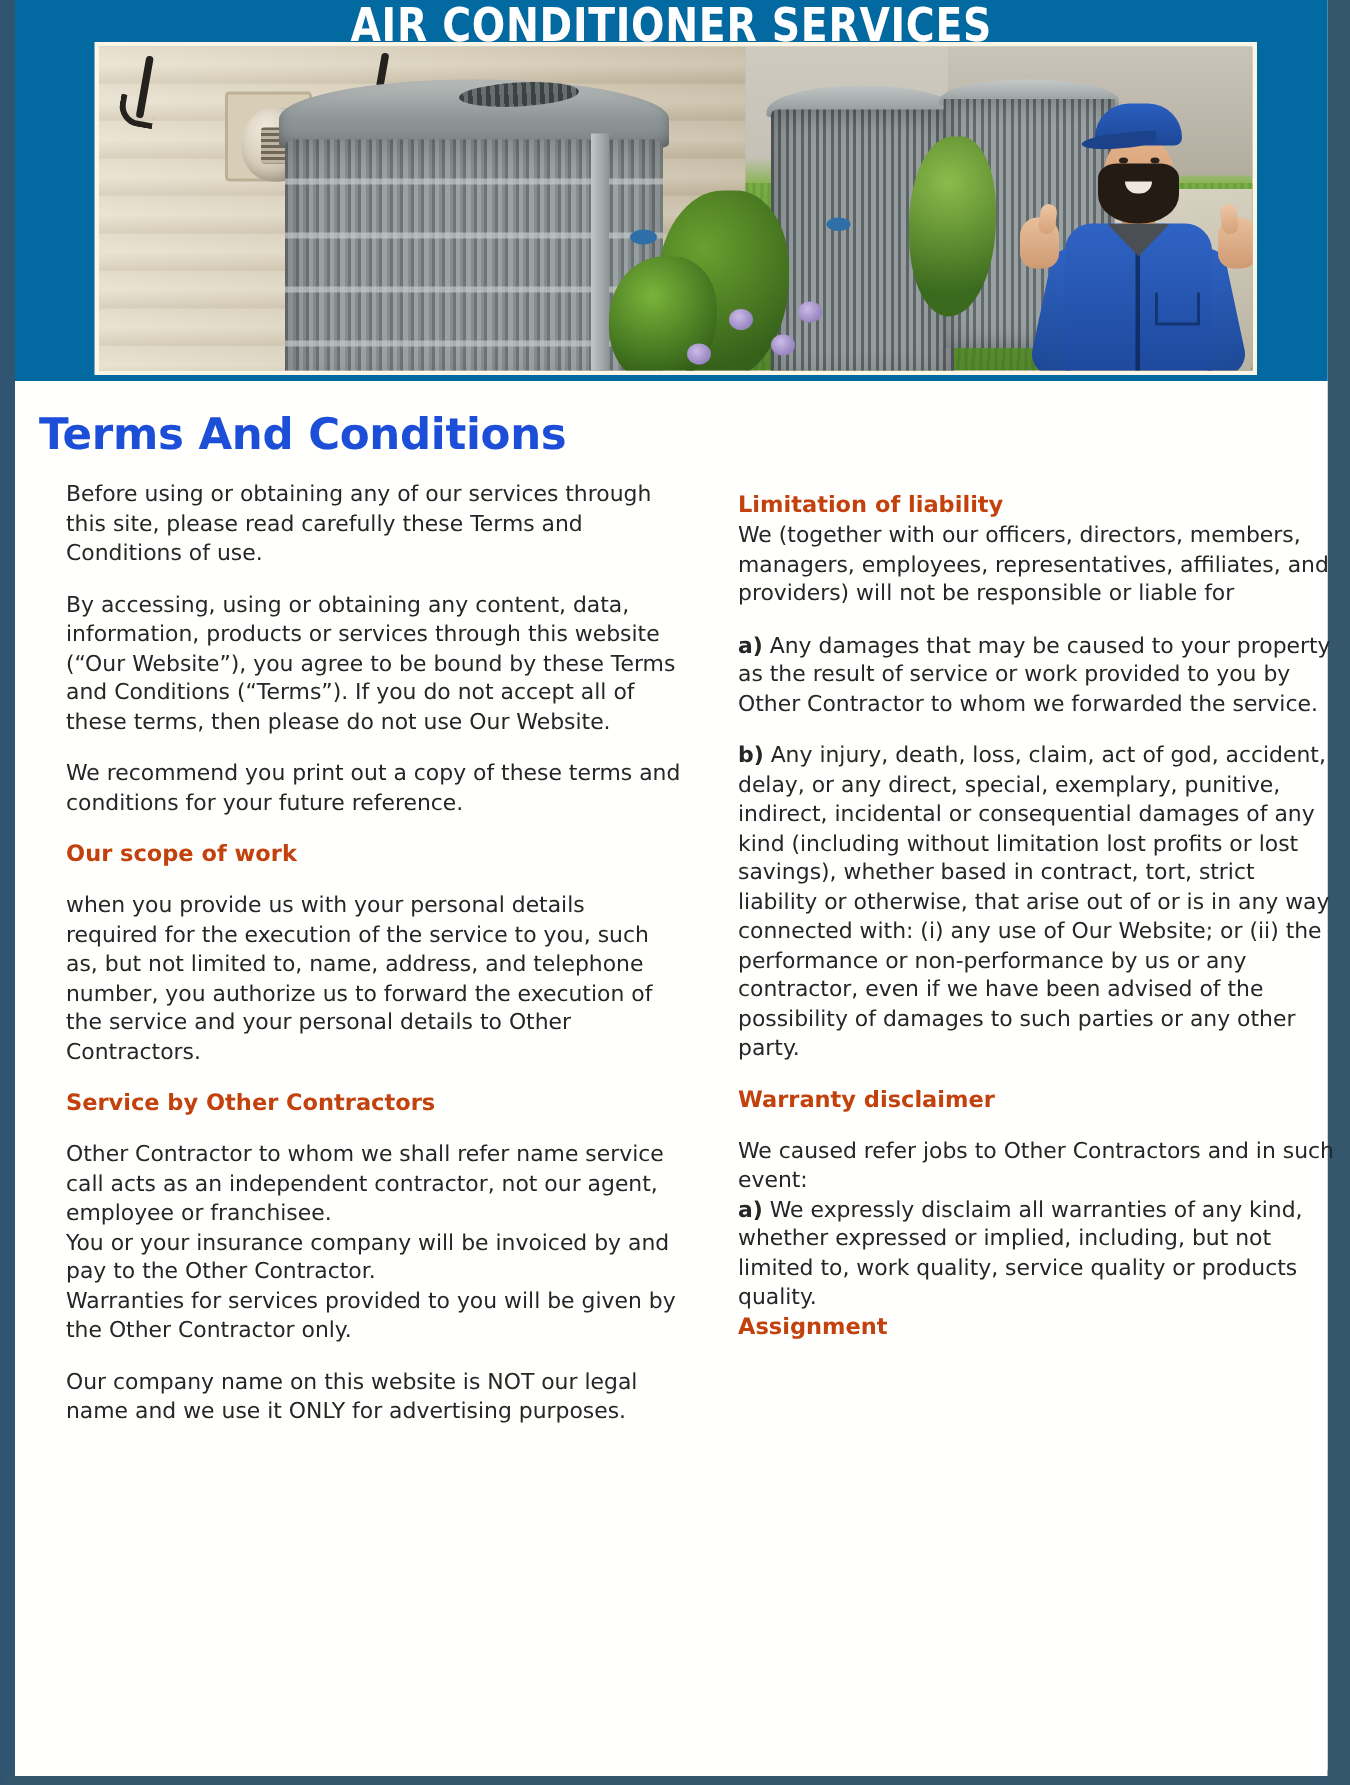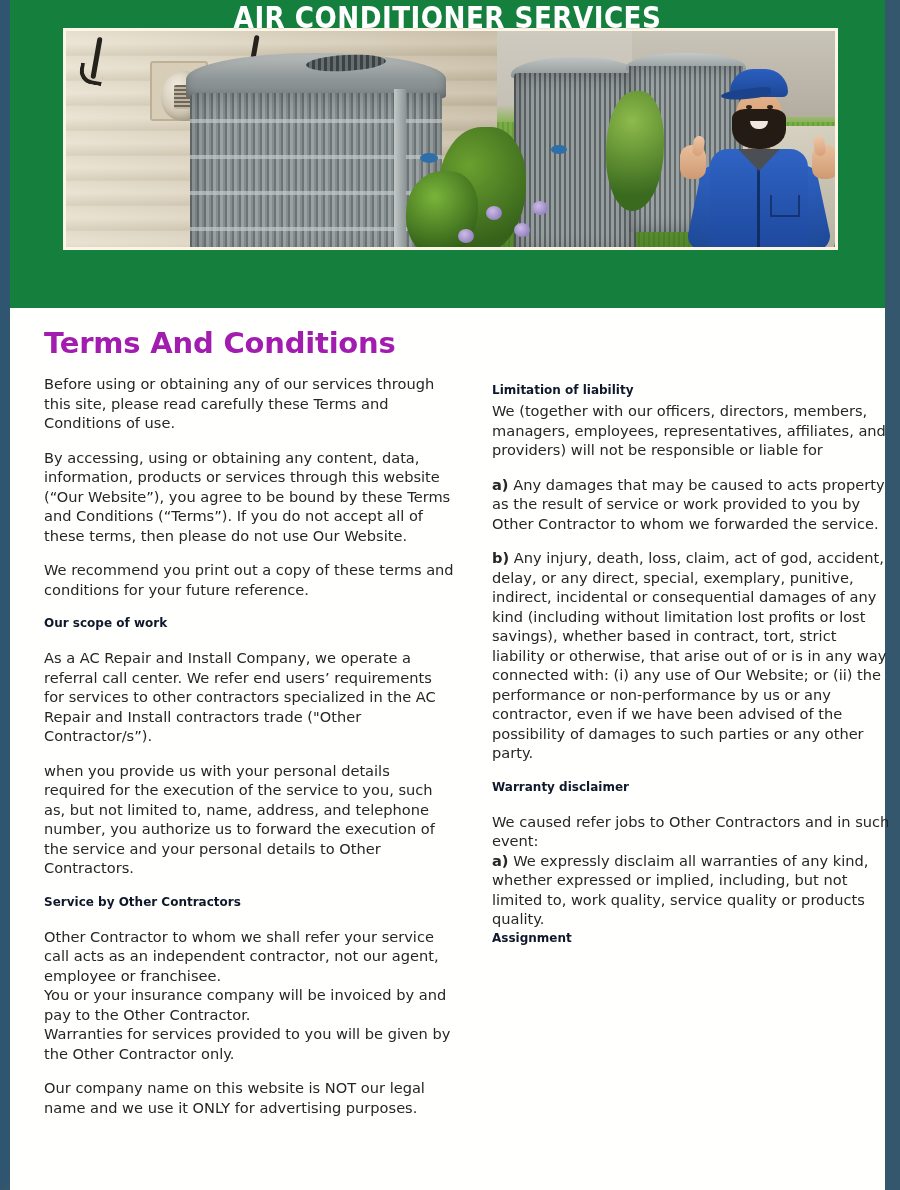--- a/index.html
+++ b/index.html
@@ -21,22 +21,22 @@
     background: #ffffff;
     box-sizing: border-box;
     border-left: 10px solid #2f5570;
     border-right: 15px solid #35576e;
     border-bottom: 10px solid #35576e;
   }
 
   
   .banner {
     position: relative;
-    height: 308px;
-    background: #15803d;
+    height: 254px;
+    background: #0369a1;
     overflow: hidden;
   }
   .banner-title {
     position: absolute;
     top: 0px;
     left: 0;
     right: 0;
     text-align: center;
     color: #ffffff;
     font-family: "DejaVu Sans Condensed", "Liberation Sans Narrow", "Liberation Sans", sans-serif;
@@ -396,24 +396,24 @@
 
   
   .content {
     position: relative;
     background: #fffffd;
     padding: 18px 0 0 0;
     height: 930px;
     box-sizing: border-box;
   }
   h1.page-title {
-    margin: 0 0 14px 34px;
+    margin: 0 0 14px 16px;
     font-size: 29px;
     font-weight: bold;
-    color: #a21caf;
+    color: #1d4ed8;
     letter-spacing: -0.2px;
     font-family: "DejaVu Sans", "Liberation Sans", sans-serif;
   }
   .columns {
     display: flex;
     align-items: flex-start;
     padding: 0 30px 0 34px;
     gap: 38px;
   }
   .col {
@@ -427,23 +427,23 @@
   p {
     margin: 0 0 15px 0;
     font-size: 14.6px;
     line-height: 19.5px;
     color: #262626;
     font-family: "DejaVu Sans", "Liberation Sans", sans-serif;
   }
   p.tight { margin-bottom: 0; }
   h3.sec {
     margin: 0 0 15px 0;
-    font-size: 12px;
+    font-size: 15px;
     font-weight: bold;
-    color: #0f172a;
+    color: #c2410c;
     line-height: 19px;
     font-family: "DejaVu Sans", "Liberation Sans", sans-serif;
   }
   h3.sec.nogap { margin-bottom: 1px; }
   b.marker { font-weight: bold; }
 </style>
 </head>
 <body>
 
 <div id="page">
@@ -532,36 +532,35 @@
     <h1 class="page-title">Terms And Conditions</h1>
 
     <div class="columns">
 
       <div class="col left">
         <p>Before using or obtaining any of our services through this site, please read carefully these Terms and Conditions of use.</p>
         <p>By accessing, using or obtaining any content, data, information, products or services through this website (“Our Website”), you agree to be bound by these Terms and Conditions (“Terms”). If you do not accept all of these terms, then please do not use Our Website.</p>
         <p>We recommend you print out a copy of these terms and conditions for your future reference.</p>
 
         <h3 class="sec">Our scope of work</h3>
-        <p>As a AC Repair and Install Company, we operate a referral call center. We refer end users’ requirements for services to other contractors specialized in the AC Repair and Install contractors trade ("Other Contractor/s”).</p>
 
         <p>when you provide us with your personal details required for the execution of the service to you, such as, but not limited to, name, address, and telephone number, you authorize us to forward the execution of the service and your personal details to Other Contractors.</p>
 
         <h3 class="sec">Service by Other Contractors</h3>
-        <p class="tight">Other Contractor to whom we shall refer your service call acts as an independent contractor, not our agent, employee or franchisee.</p>
+        <p class="tight">Other Contractor to whom we shall refer name service call acts as an independent contractor, not our agent, employee or franchisee.</p>
         <p class="tight">You or your insurance company will be invoiced by and pay to the Other Contractor.</p>
         <p>Warranties for services provided to you will be given by the Other Contractor only.</p>
         <p>Our company name on this website is NOT our legal name and we use it ONLY for advertising purposes.</p>
       </div>
 
       <div class="col right">
         <h3 class="sec nogap">Limitation of liability</h3>
         <p>We (together with our officers, directors, members, managers, employees, representatives, affiliates, and providers) will not be responsible or liable for</p>
 
-        <p><b class="marker">a)</b><span> Any damages that may be caused to acts property as the result of service or work provided to you by Other Contractor to whom we forwarded the service.</span></p>
+        <p><b class="marker">a)</b><span> Any damages that may be caused to your property as the result of service or work provided to you by Other Contractor to whom we forwarded the service.</span></p>
 
         <p><b class="marker">b)</b><span> Any injury, death, loss, claim, act of god, accident, delay, or any direct, special, exemplary, punitive, indirect, incidental or consequential damages of any kind (including without limitation lost profits or lost savings), whether based in contract, tort, strict liability or otherwise, that arise out of or is in any way connected with: (i) any use of Our Website; or (ii) the performance or non-performance by us or any contractor, even if we have been advised of the possibility of damages to such parties or any other party.</span></p>
 
         <h3 class="sec">Warranty disclaimer</h3>
         <p class="tight">We caused refer jobs to Other Contractors and in such event:</p>
         <p class="tight"><b class="marker">a)</b><span> We expressly disclaim all warranties of any kind, whether expressed or implied, including, but not limited to, work quality, service quality or products quality.</span></p>
 
         <h3 class="sec">Assignment</h3>
       </div>
 

